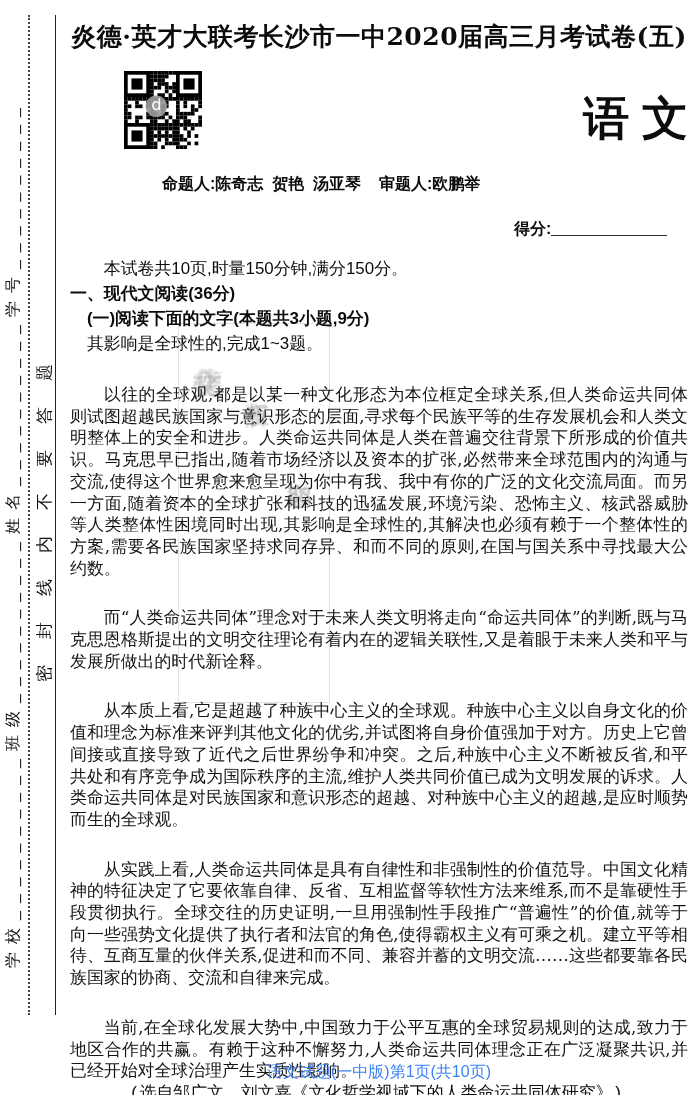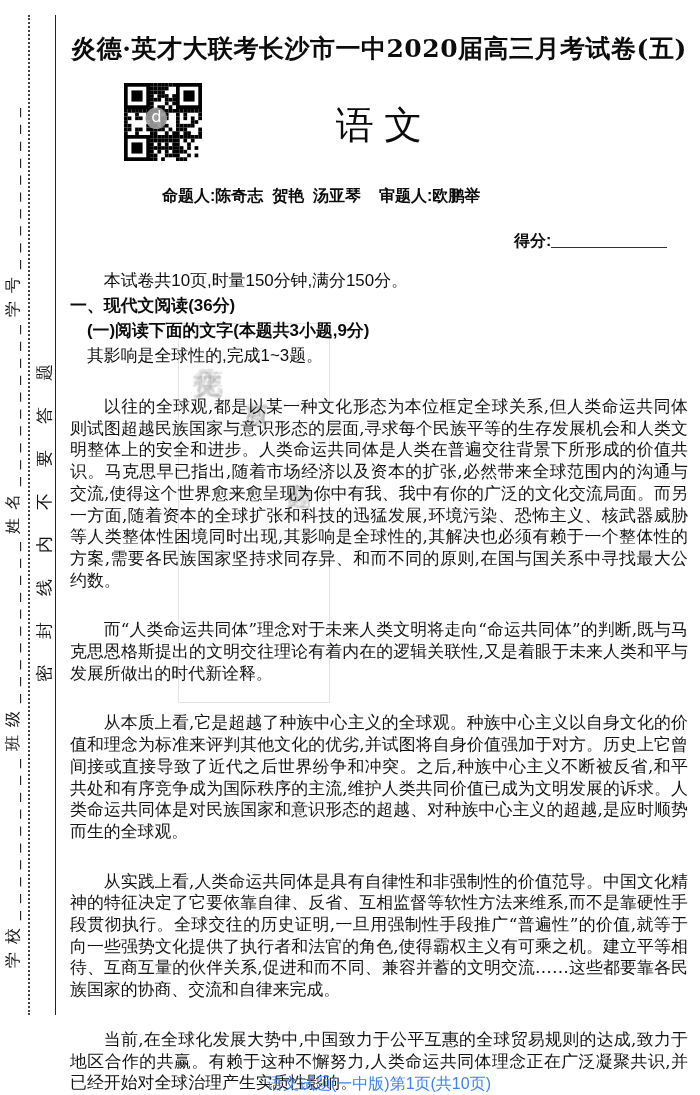--- a/index.html
+++ b/index.html
@@ -24,27 +24,27 @@
   .watermark { position:absolute; left:178px; top:323px; width:152px; height:380px;
         border:1px solid #e3e3e3; pointer-events:none; }
   .watermark span { position:absolute; writing-mode:vertical-rl;
         color:rgba(60,60,60,0.10); font-weight:bold;
         font-family:"DejaVu Serif", serif; }
   .wm0 { left:8px;  top:20px;  font-size:30px; }
   .wm1 { left:62px; top:60px;  font-size:24px; }
   .wm2 { left:104px; top:140px; font-size:24px; }
 
   
-  .main { position:absolute; left:70px; top:16px; width:618px; height:816px; }
+  .main { position:absolute; left:70px; top:4px; width:618px; height:816px; }
   .exam-title { position:absolute; top:16px; left:0; width:100%;
         text-align:center; font-size:25px; font-weight:bold;
         font-family:"DejaVu Serif", serif; letter-spacing:0.5px; white-space:pre; }
   .qr { position:absolute; left:54px; top:67px; width:78px; height:78px; }
   .subject-title { position:absolute; top:84px; left:0; width:100%;
-        text-align:center; font-size:38px; font-weight:normal; white-space:pre; }
+        text-align:right; font-size:46px; font-weight:bold; white-space:pre; }
   .people-row { position:absolute; top:170px; left:92px; font-size:16px;
         font-weight:bold; white-space:pre; }
   .score-row { position:absolute; top:214px; left:444px; font-size:16px;
         font-weight:bold; }
   .score-blank { display:inline-block; width:116px; height:18px;
         border-bottom:1.5px solid #333; vertical-align:-2px; }
 
   .body-block { position:absolute; top:252px; left:0; width:618px;
         font-size:16.9px; text-align:justify; }
   .body-block .intro { line-height:25px; }

